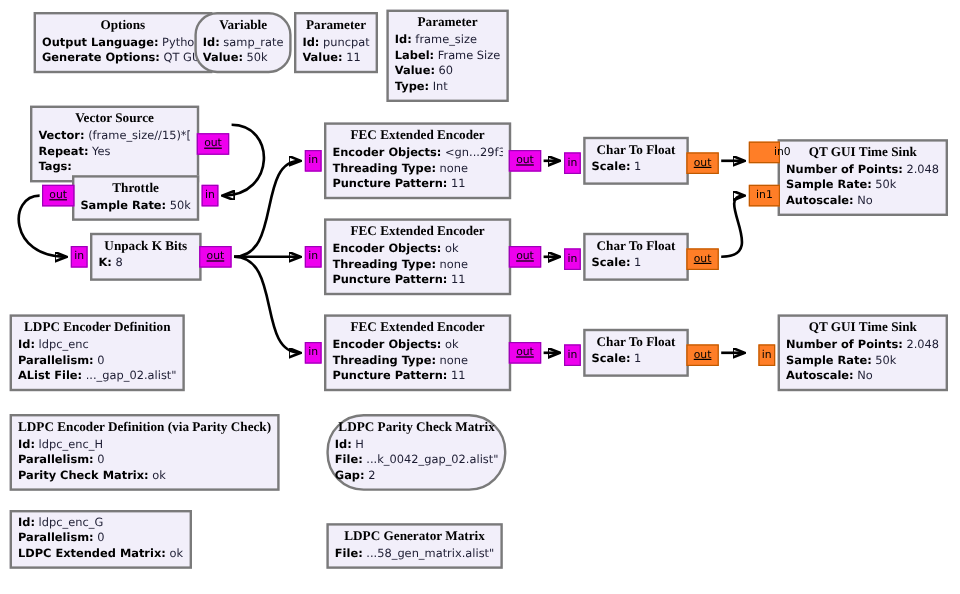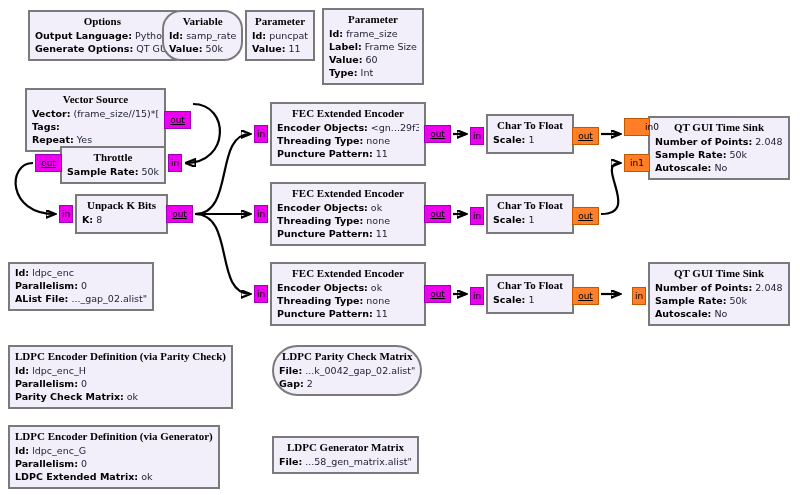--- a/index.html
+++ b/index.html
@@ -77,22 +77,22 @@
   <div class="title">Parameter</div>
   <div class="param"><span class="plabel">Id:</span><span class="pvalue">frame_size</span></div>
   <div class="param"><span class="plabel">Label:</span><span class="pvalue">Frame Size</span></div>
   <div class="param"><span class="plabel">Value:</span><span class="pvalue">60</span></div>
   <div class="param"><span class="plabel">Type:</span><span class="pvalue">Int</span></div>
 </div>
 
 <div class="block" style="left:25px;top:72px;width:141px;height:64px;margin-top:16px;">
   <div class="title">Vector Source</div>
   <div class="param"><span class="plabel">Vector:</span><span class="pvalue">(frame_size//15)*[...</span></div>
+  <div class="param"><span class="plabel">Repeat:</span><span class="pvalue">Yes</span></div>
   <div class="param"><span class="plabel">Tags:</span><span class="pvalue"></span></div>
-  <div class="param"><span class="plabel">Repeat:</span><span class="pvalue">Yes</span></div>
   <span class="port char pw27" style="right:-27px;top:21px;">out</span>
 </div>
 
 <div class="block" style="left:60px;top:146px;width:106px;height:38px;">
   <div class="title">Throttle</div>
   <div class="param"><span class="plabel">Sample Rate:</span><span class="pvalue">50k</span></div>
   <span class="port char pw27" style="left:-27px;top:6px;">out</span>
   <span class="port char pw18" style="right:-18px;top:6px;">in</span>
 </div>
 
@@ -162,40 +162,41 @@
 
 <div class="block" style="left:648px;top:262px;width:142px;height:64px;">
   <div class="title">QT GUI Time Sink</div>
   <div class="param"><span class="plabel">Number of Points:</span><span class="pvalue">2.048k</span></div>
   <div class="param"><span class="plabel">Sample Rate:</span><span class="pvalue">50k</span></div>
   <div class="param"><span class="plabel">Autoscale:</span><span class="pvalue">No</span></div>
   <span class="port float pw18" style="left:-18px;top:23px;">in</span>
 </div>
 
 <div class="block" style="left:8px;top:262px;">
+  <div class="title">LDPC Encoder Definition</div>
   <div class="param"><span class="plabel">Id:</span><span class="pvalue">ldpc_enc</span></div>
   <div class="param"><span class="plabel">Parallelism:</span><span class="pvalue">0</span></div>
   <div class="param"><span class="plabel">AList File:</span><span class="pvalue">..._gap_02.alist"</span></div>
 </div>
 
 <div class="block" style="left:8px;top:345px;">
   <div class="title">LDPC Encoder Definition (via Parity Check)</div>
   <div class="param"><span class="plabel">Id:</span><span class="pvalue">ldpc_enc_H</span></div>
   <div class="param"><span class="plabel">Parallelism:</span><span class="pvalue">0</span></div>
   <div class="param"><span class="plabel">Parity Check Matrix:</span><span class="pvalue">ok</span></div>
 </div>
 
 <div class="block" style="left:272px;top:345px;border-radius:31px;">
   <div class="title">LDPC Parity Check Matrix</div>
+  <div class="param"><span class="plabel">Id:</span><span class="pvalue">H</span></div>
   <div class="param"><span class="plabel">File:</span><span class="pvalue">...k_0042_gap_02.alist"</span></div>
   <div class="param"><span class="plabel">Gap:</span><span class="pvalue">2</span></div>
 </div>
 
 <div class="block" style="left:8px;top:425px;">
-  <div class="title">LDPC Encoder Definition (via Generator)</div>
   <div class="param"><span class="plabel">Id:</span><span class="pvalue">ldpc_enc_G</span></div>
   <div class="param"><span class="plabel">Parallelism:</span><span class="pvalue">0</span></div>
   <div class="param"><span class="plabel">LDPC Extended Matrix:</span><span class="pvalue">ok</span></div>
 </div>
 
 <div class="block" style="left:272px;top:436px;">
   <div class="title">LDPC Generator Matrix</div>
   <div class="param"><span class="plabel">File:</span><span class="pvalue">...58_gen_matrix.alist"</span></div>
 </div>
 

